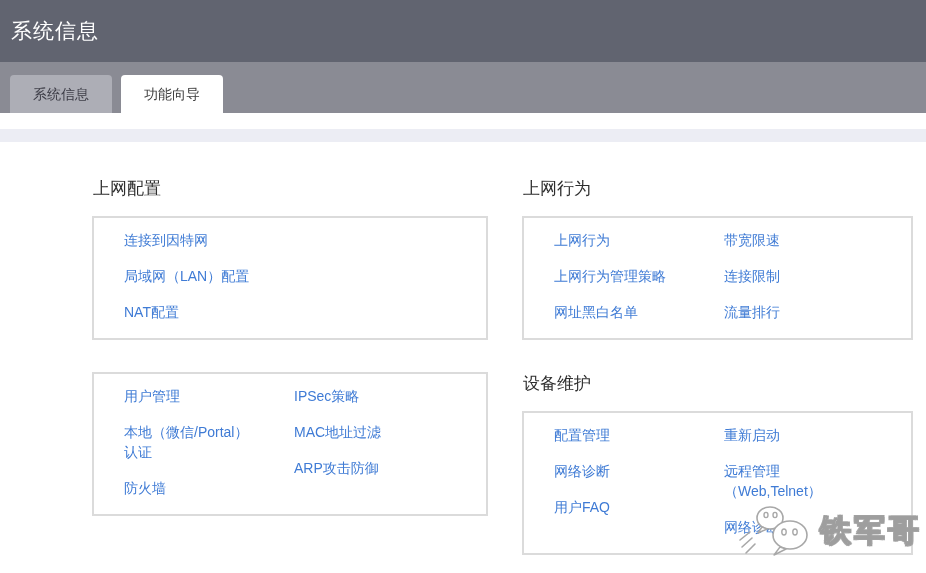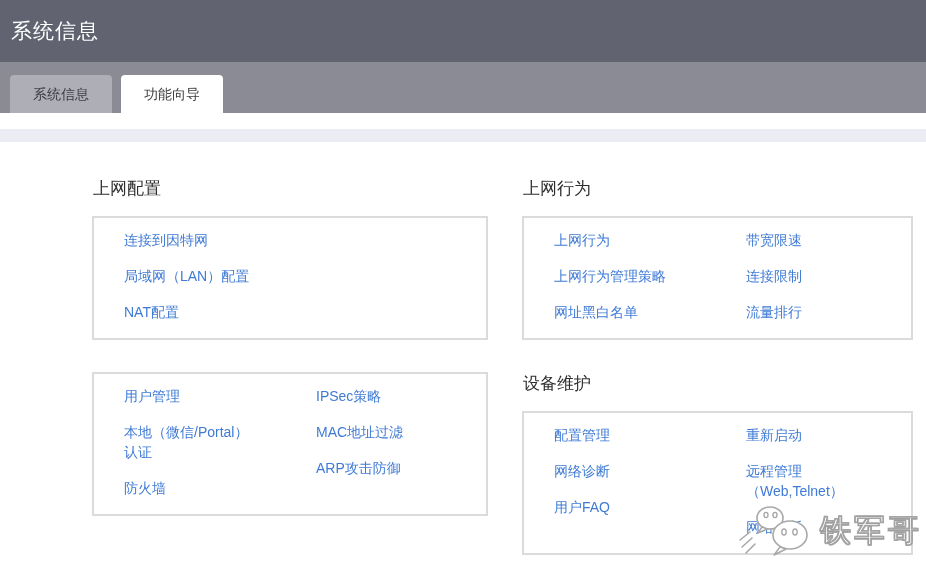--- a/index.html
+++ b/index.html
@@ -67,21 +67,20 @@
     font-weight: 400;
     color: #2e2e2e;
     line-height: 24px;
     margin: 0 0 15px 1px;
   }
   .box {
     border: 2px solid #dbdbdb;
     padding: 12px 20px 16px 30px;
     display: grid;
     grid-template-columns: 170px 1fr;
-    column-gap: 22px;
     align-content: start;
     min-height: 120px;
     background: #ffffff;
   }
   .col { display: flex; flex-direction: column; align-items: flex-start; }
   .box a {
     color: #3f7bd5;
     font-size: 14px;
     line-height: 20px;
     margin-bottom: 16px;
@@ -94,21 +93,21 @@
   .watermark {
     position: absolute;
     top: 502px;
     right: 0px;
     display: flex;
     align-items: center;
     pointer-events: none;
   }
   .watermark .wm-text {
     font-size: 31px;
-    font-weight: 400;
+    font-weight: 700;
     letter-spacing: 3px;
     color: #ffffff;
     -webkit-text-stroke: 1.2px #9e9e9e;
     text-shadow:
       -1px -1px 0 #aaaaaa, 1px -1px 0 #aaaaaa,
       -1px  1px 0 #aaaaaa, 1px  1px 0 #aaaaaa;
     margin-left: 4px;
     padding-right: 4px;
   }
 </style>

